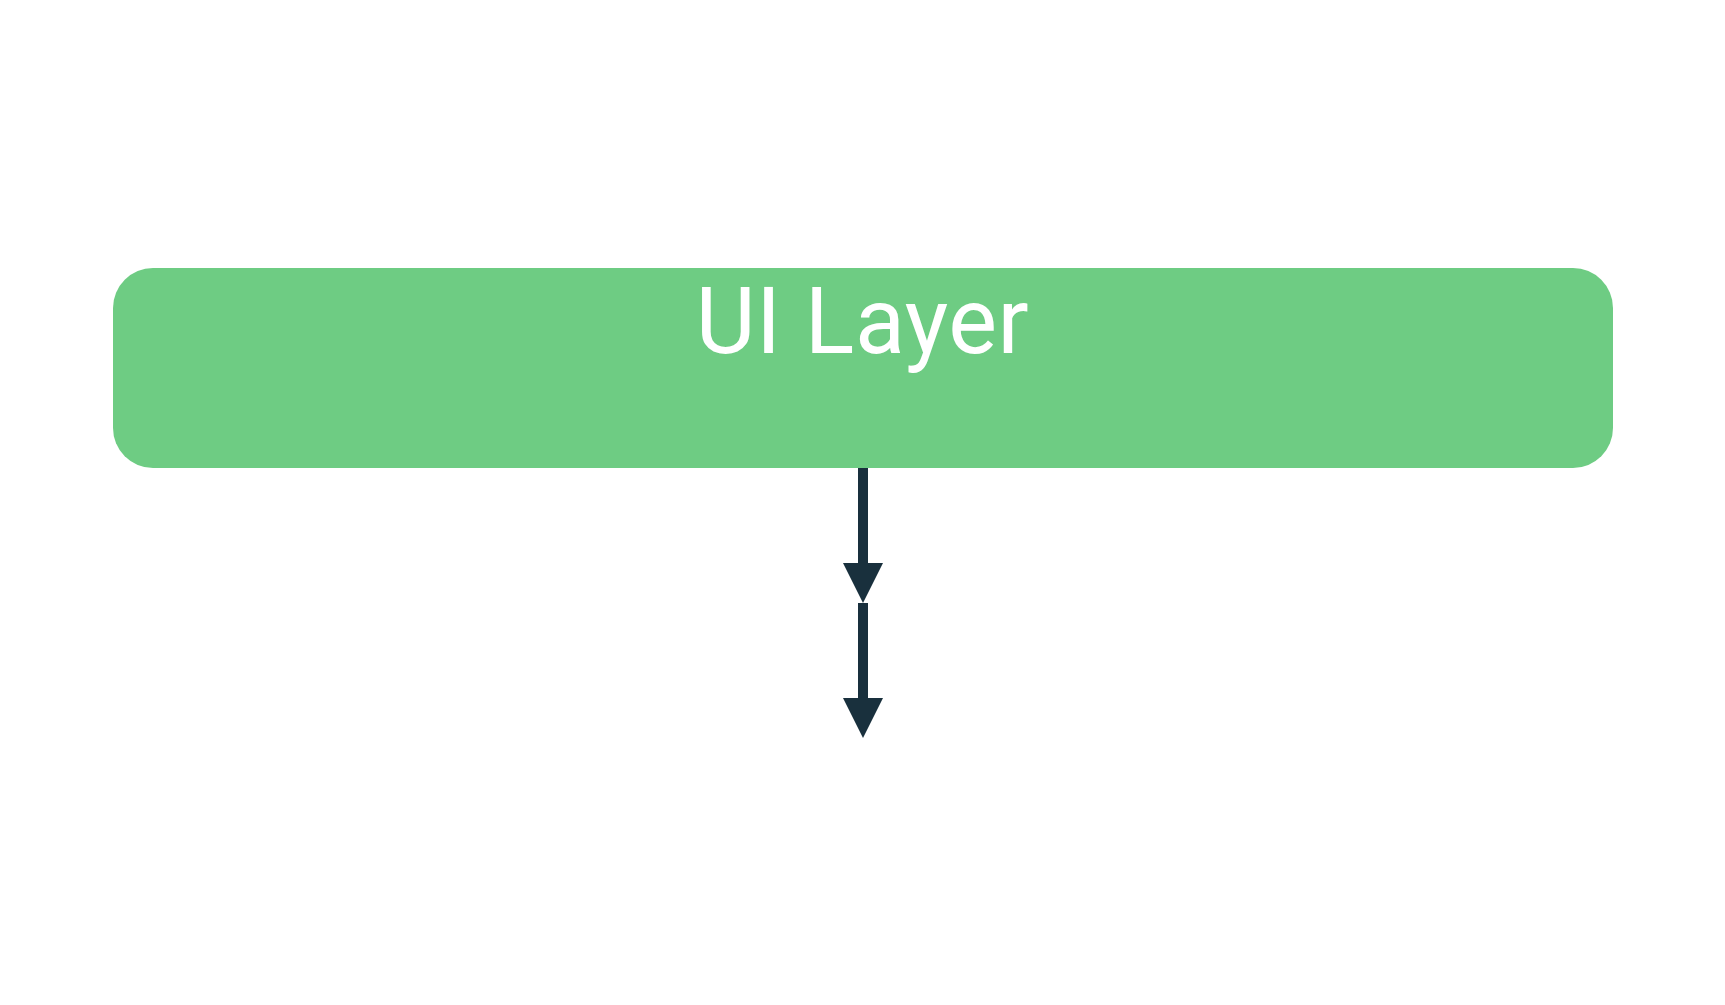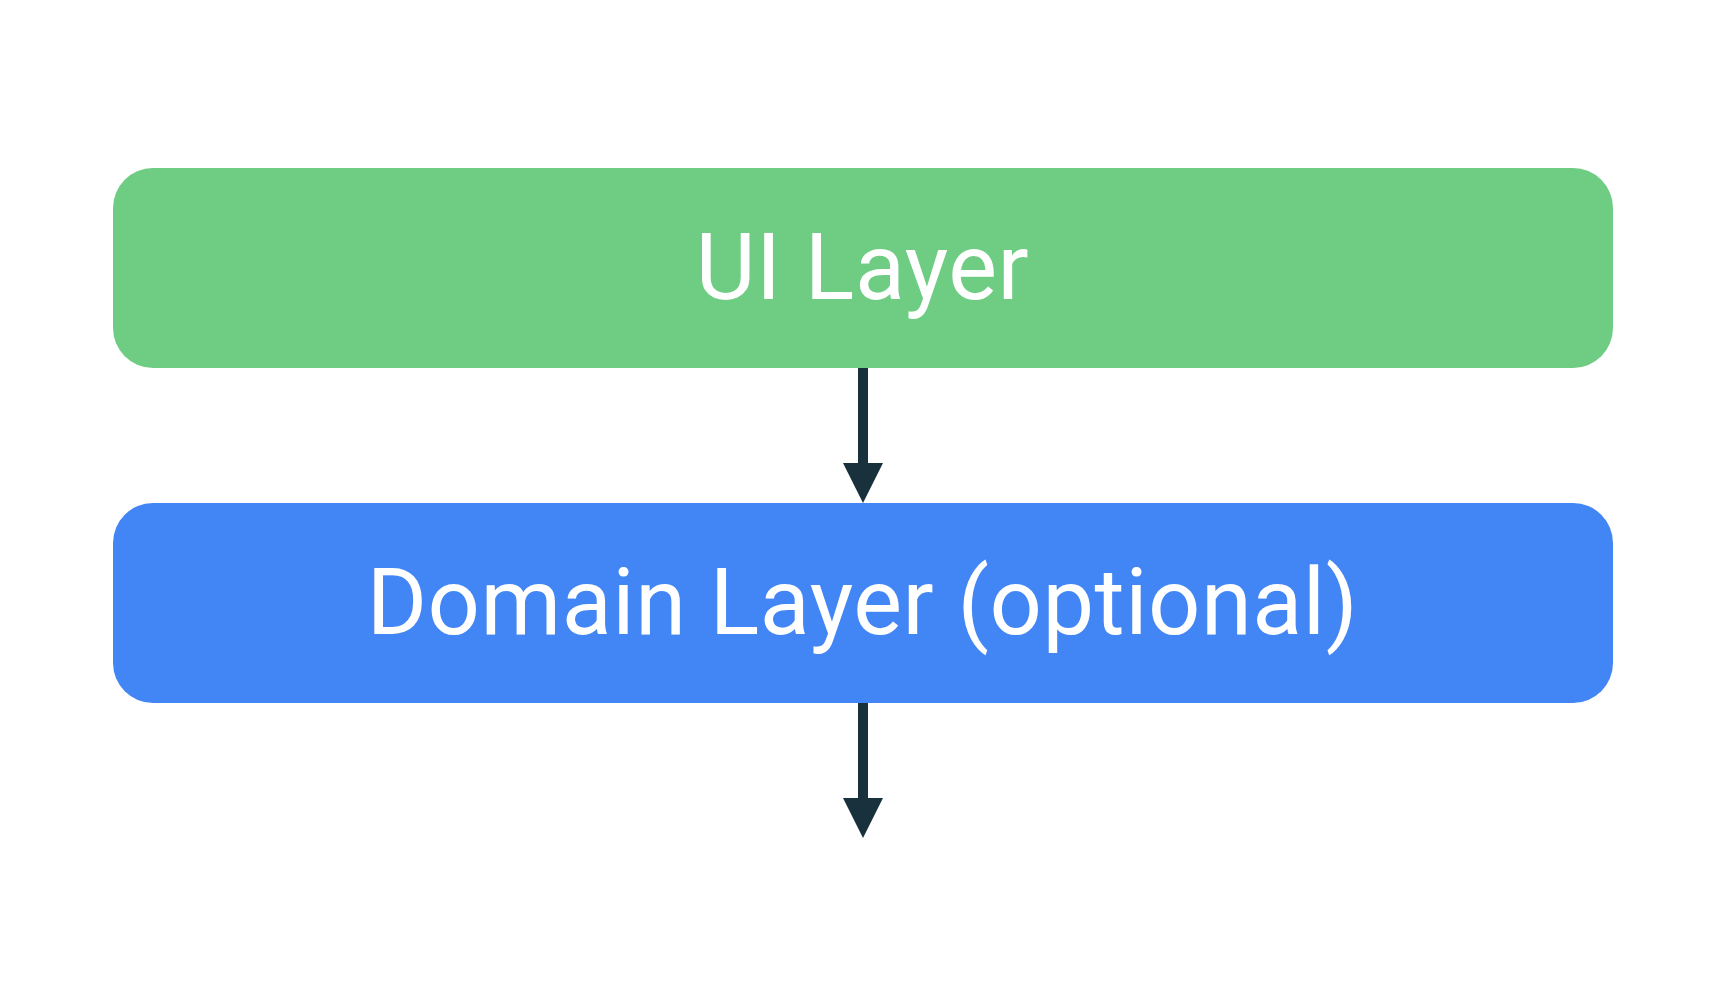--- a/index.html
+++ b/index.html
@@ -20,21 +20,20 @@
       display: flex;
       flex-direction: column;
       align-items: center;
       width: 1500px;
     }
     .layer-box {
       width: 100%;
       height: 200px;
       border-radius: 40px;
       display: flex;
-      align-items: center;
       justify-content: center;
       color: #ffffff;
       font-size: 92px;
       font-weight: 400;
       letter-spacing: 0.5px;
     }
     .ui-layer {
       background: #6ecc83;
     }
     .domain-layer {
@@ -62,23 +61,20 @@
     <span>UI Layer</span>
   </div>
 
   <div class="arrow">
     <svg width="50" height="135" viewBox="0 0 50 135">
       <line x1="25" y1="0" x2="25" y2="100" stroke="#19303d" stroke-width="10"></line>
       <polygon points="25,135 5,95 45,95" fill="#19303d"></polygon>
     </svg>
   </div>
 
-  <div class="layer-box domain-layer">
-    <span>Domain Layer (optional)</span>
-  </div>
 
   <div class="arrow">
     <svg width="50" height="135" viewBox="0 0 50 135">
       <line x1="25" y1="0" x2="25" y2="100" stroke="#19303d" stroke-width="10"></line>
       <polygon points="25,135 5,95 45,95" fill="#19303d"></polygon>
     </svg>
   </div>
 
 </div>
 

